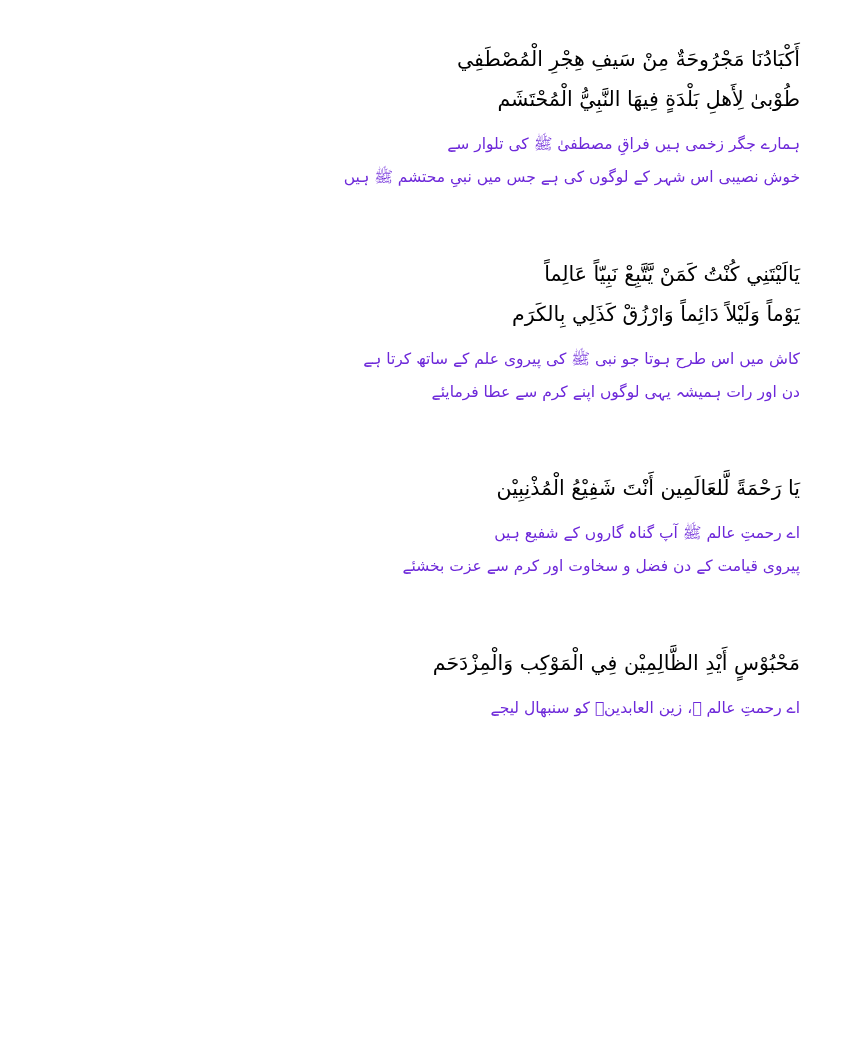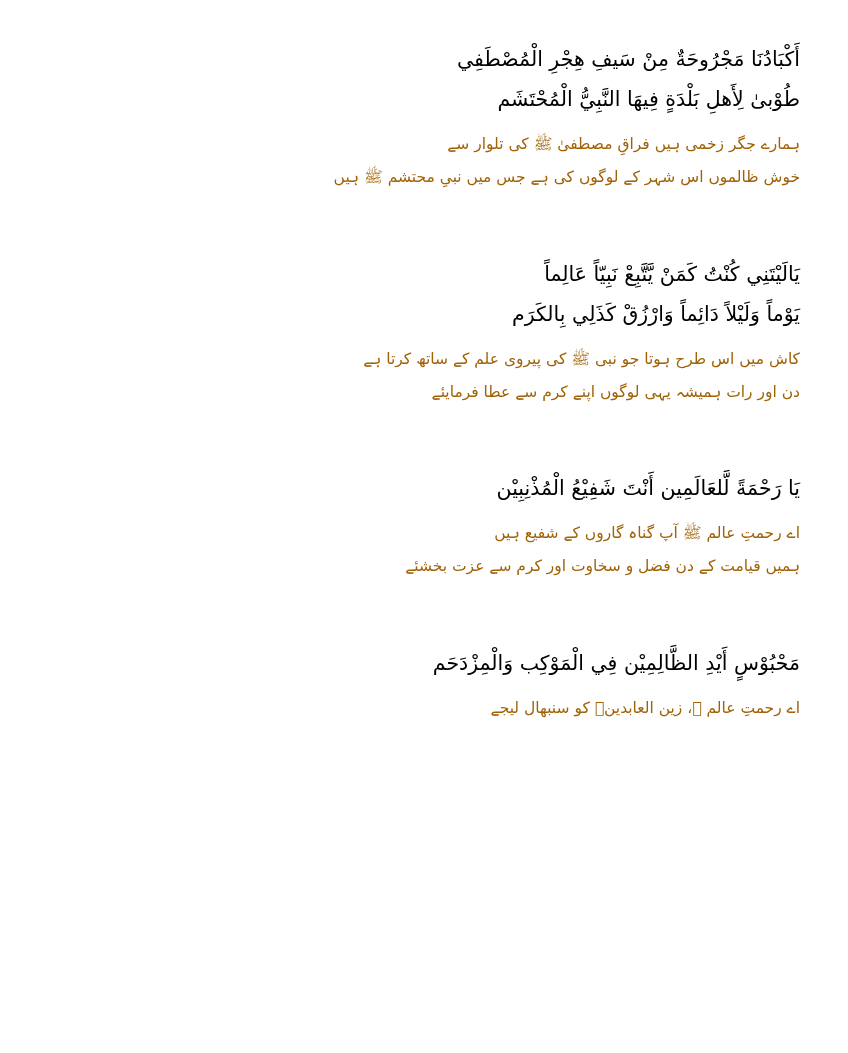--- a/index.html
+++ b/index.html
@@ -36,55 +36,55 @@
     line-height: 1.95;
     font-weight: 500;
     letter-spacing: 0px;
     color: #000;
   }
   .line.urdu {
     font-family: "DejaVu Sans", sans-serif;
     font-size: 15.5px;
     line-height: 2.15;
     font-weight: 400;
-    color: #a16207;
+    color: #6d28d9;
   }
   .spacer-sm { height: 8px; }
   .stanza-gap { height: 34px; }
 </style>
 </head>
 <body>
 
 <div class="page">
 
   <div class="stanza">
     <div class="line arabic">أَكْبَادُنَا مَجْرُوحَةٌ مِنْ سَيفِ هِجْرِ الْمُصْطَفِي</div>
     <div class="line arabic">طُوْبىٰ لِأَهلِ بَلْدَةٍ فِيهَا النَّبِيُّ الْمُحْتَشَم</div>
     <div class="spacer-sm"></div>
     <div class="line urdu">ہمارے جگر زخمی ہیں فراقِ مصطفیٰ ﷺ کی تلوار سے</div>
-    <div class="line urdu">خوش ظالموں اس شہر کے لوگوں کی ہے جس میں نبیِ محتشم ﷺ ہیں</div>
+    <div class="line urdu">خوش نصیبی اس شہر کے لوگوں کی ہے جس میں نبیِ محتشم ﷺ ہیں</div>
   </div>
 
   <div class="stanza-gap"></div>
 
   <div class="stanza">
     <div class="line arabic">يَالَيْتَنِي كُنْتُ كَمَنْ يَّتَّبِعْ نَبِيّاً عَالِماً</div>
     <div class="line arabic">يَوْماً وَلَيْلاً دَائِماً وَارْزُقْ كَذَلِي بِالكَرَم</div>
     <div class="spacer-sm"></div>
     <div class="line urdu">کاش میں اس طرح ہوتا جو نبی ﷺ کی پیروی علم کے ساتھ کرتا ہے</div>
     <div class="line urdu">دن اور رات ہمیشہ یہی لوگوں اپنے کرم سے عطا فرمایئے</div>
   </div>
 
   <div class="stanza-gap"></div>
 
   <div class="stanza">
     <div class="line arabic">يَا رَحْمَةً لَّلعَالَمِين أَنْتَ شَفِيْعُ الْمُذْنِبِيْن</div>
     <div class="spacer-sm"></div>
     <div class="line urdu">اے رحمتِ عالم ﷺ آپ گناہ گاروں کے شفیع ہیں</div>
-    <div class="line urdu">ہمیں قیامت کے دن فضل و سخاوت اور کرم سے عزت بخشئے</div>
+    <div class="line urdu">پیروی قیامت کے دن فضل و سخاوت اور کرم سے عزت بخشئے</div>
   </div>
 
   <div class="stanza-gap"></div>
 
   <div class="stanza">
     <div class="line arabic">مَحْبُوْسٍ أَيْدِ الظَّالِمِيْن فِي الْمَوْكِب وَالْمِزْدَحَم</div>
     <div class="spacer-sm"></div>
     <div class="line urdu">اے رحمتِ عالم ﷺ، زین العابدینؓ کو سنبھال لیجے</div>
   </div>
 

